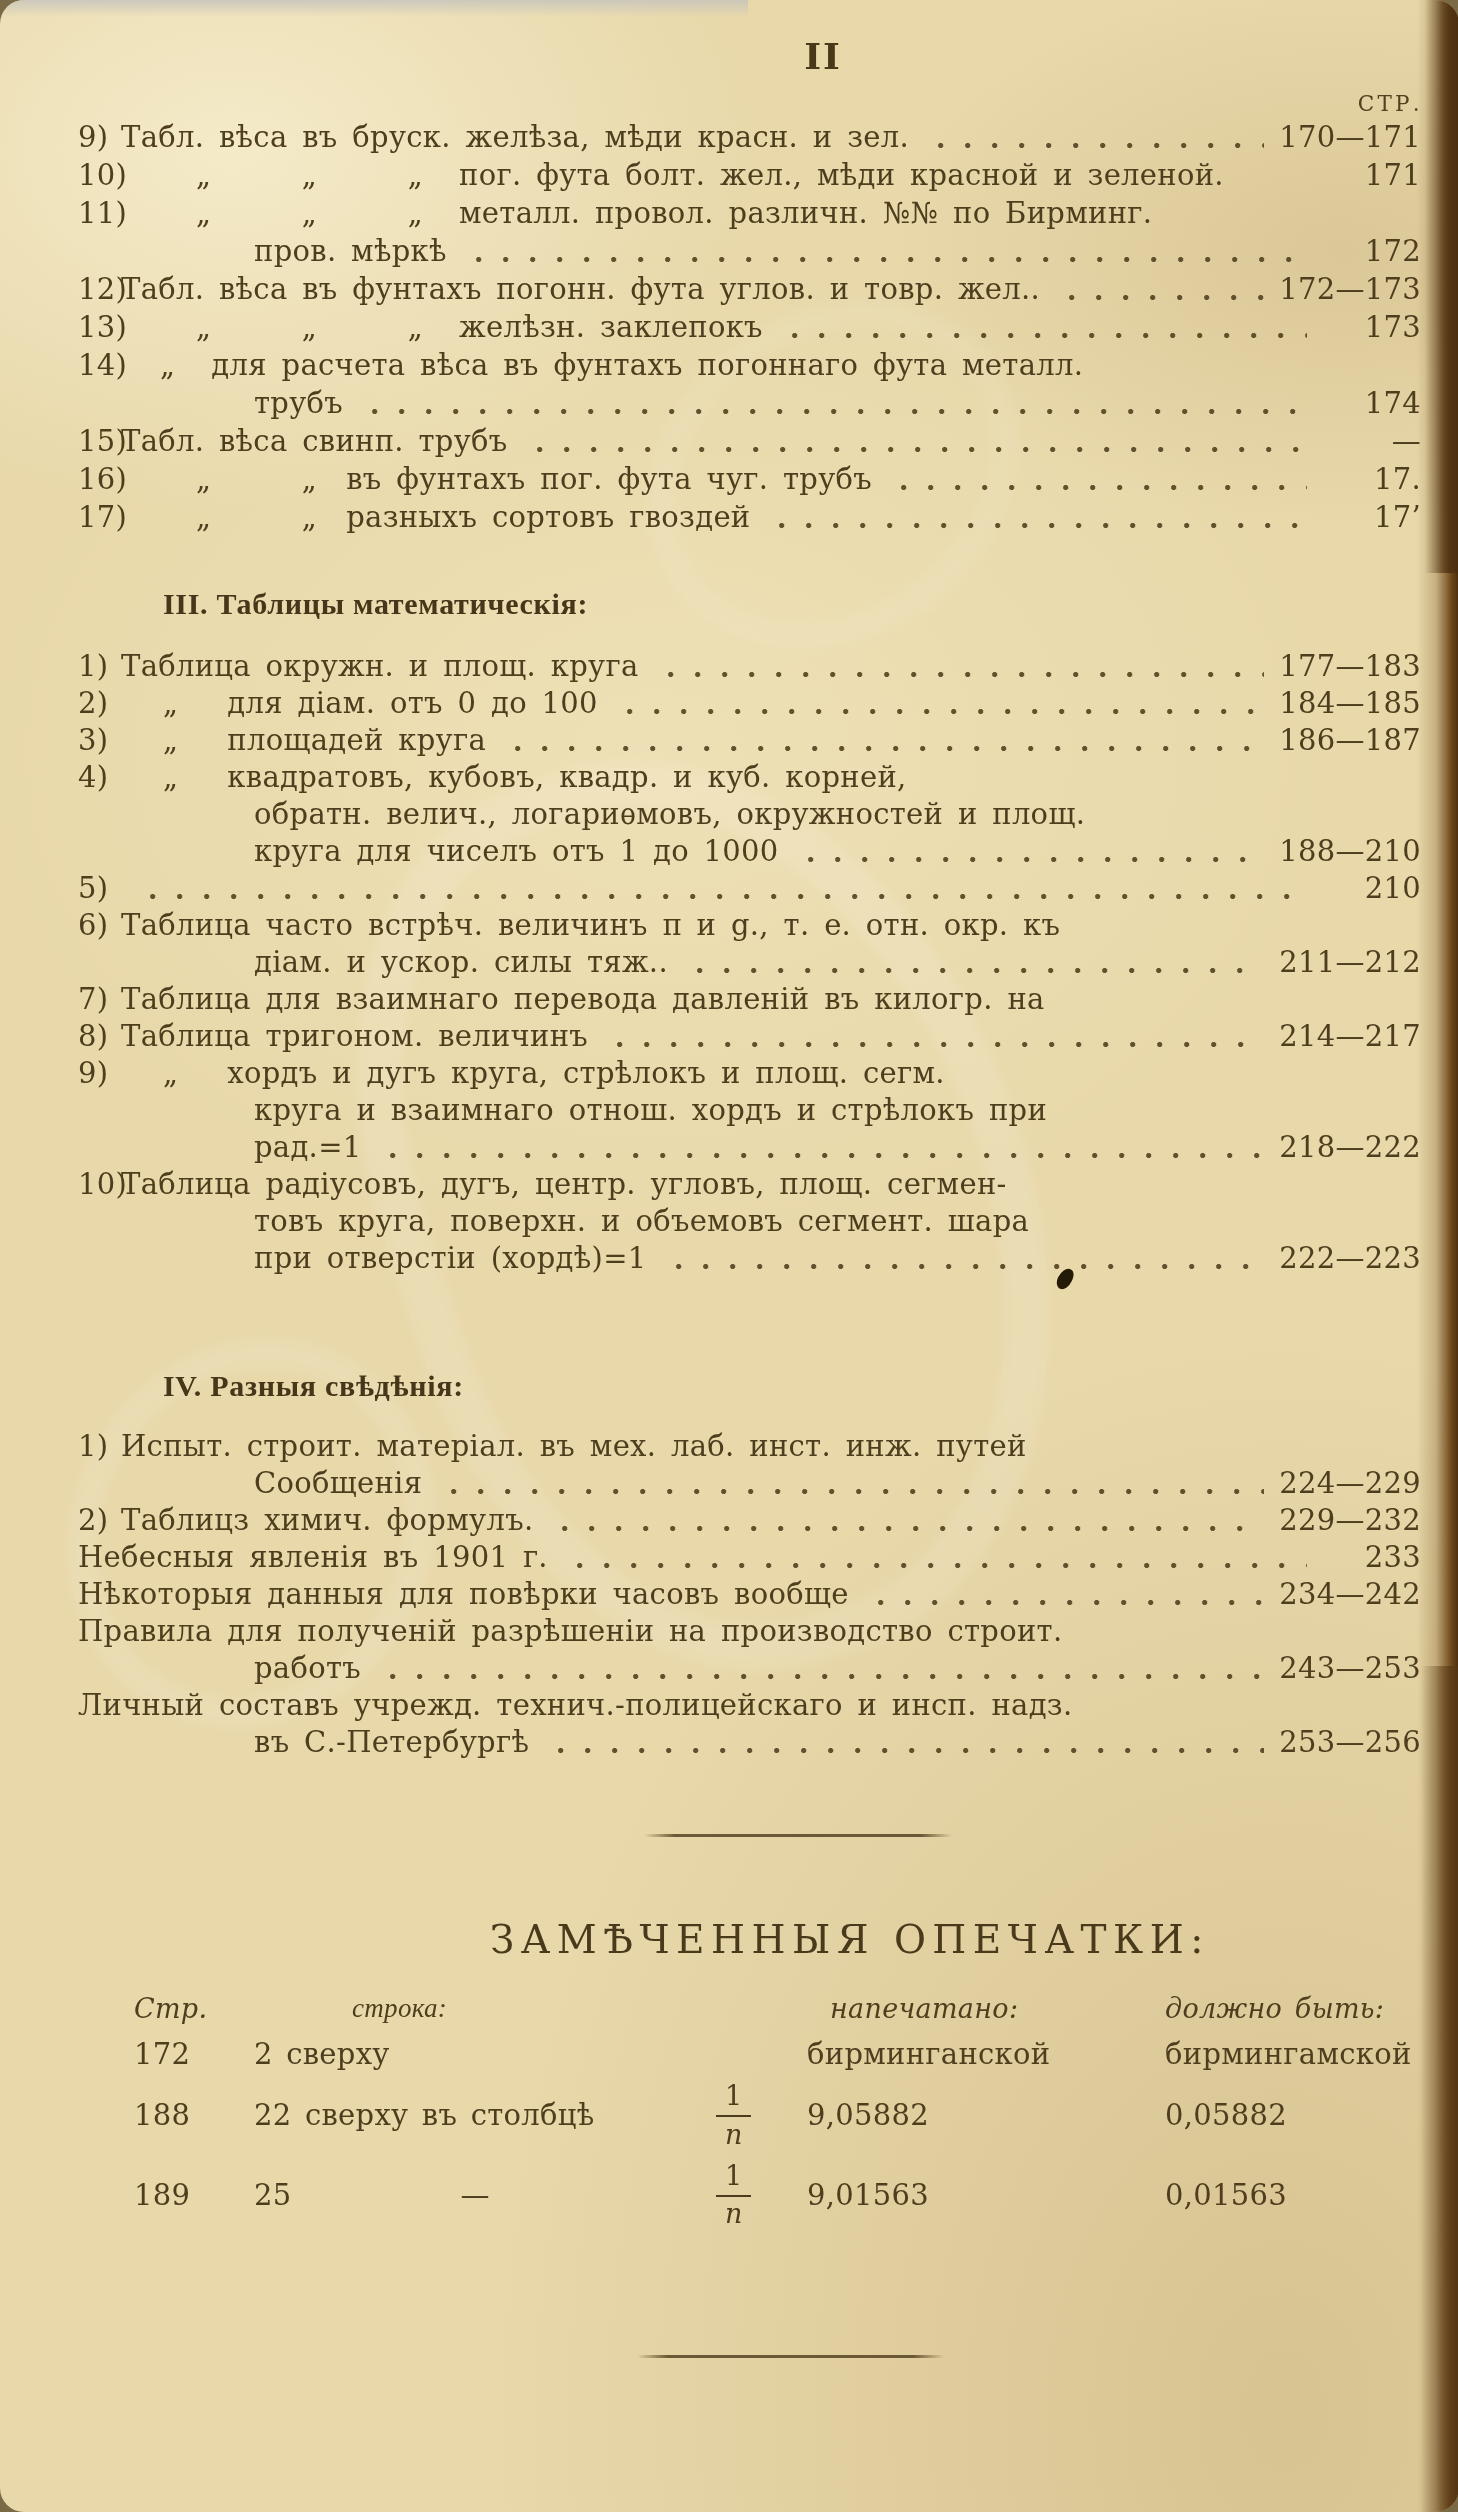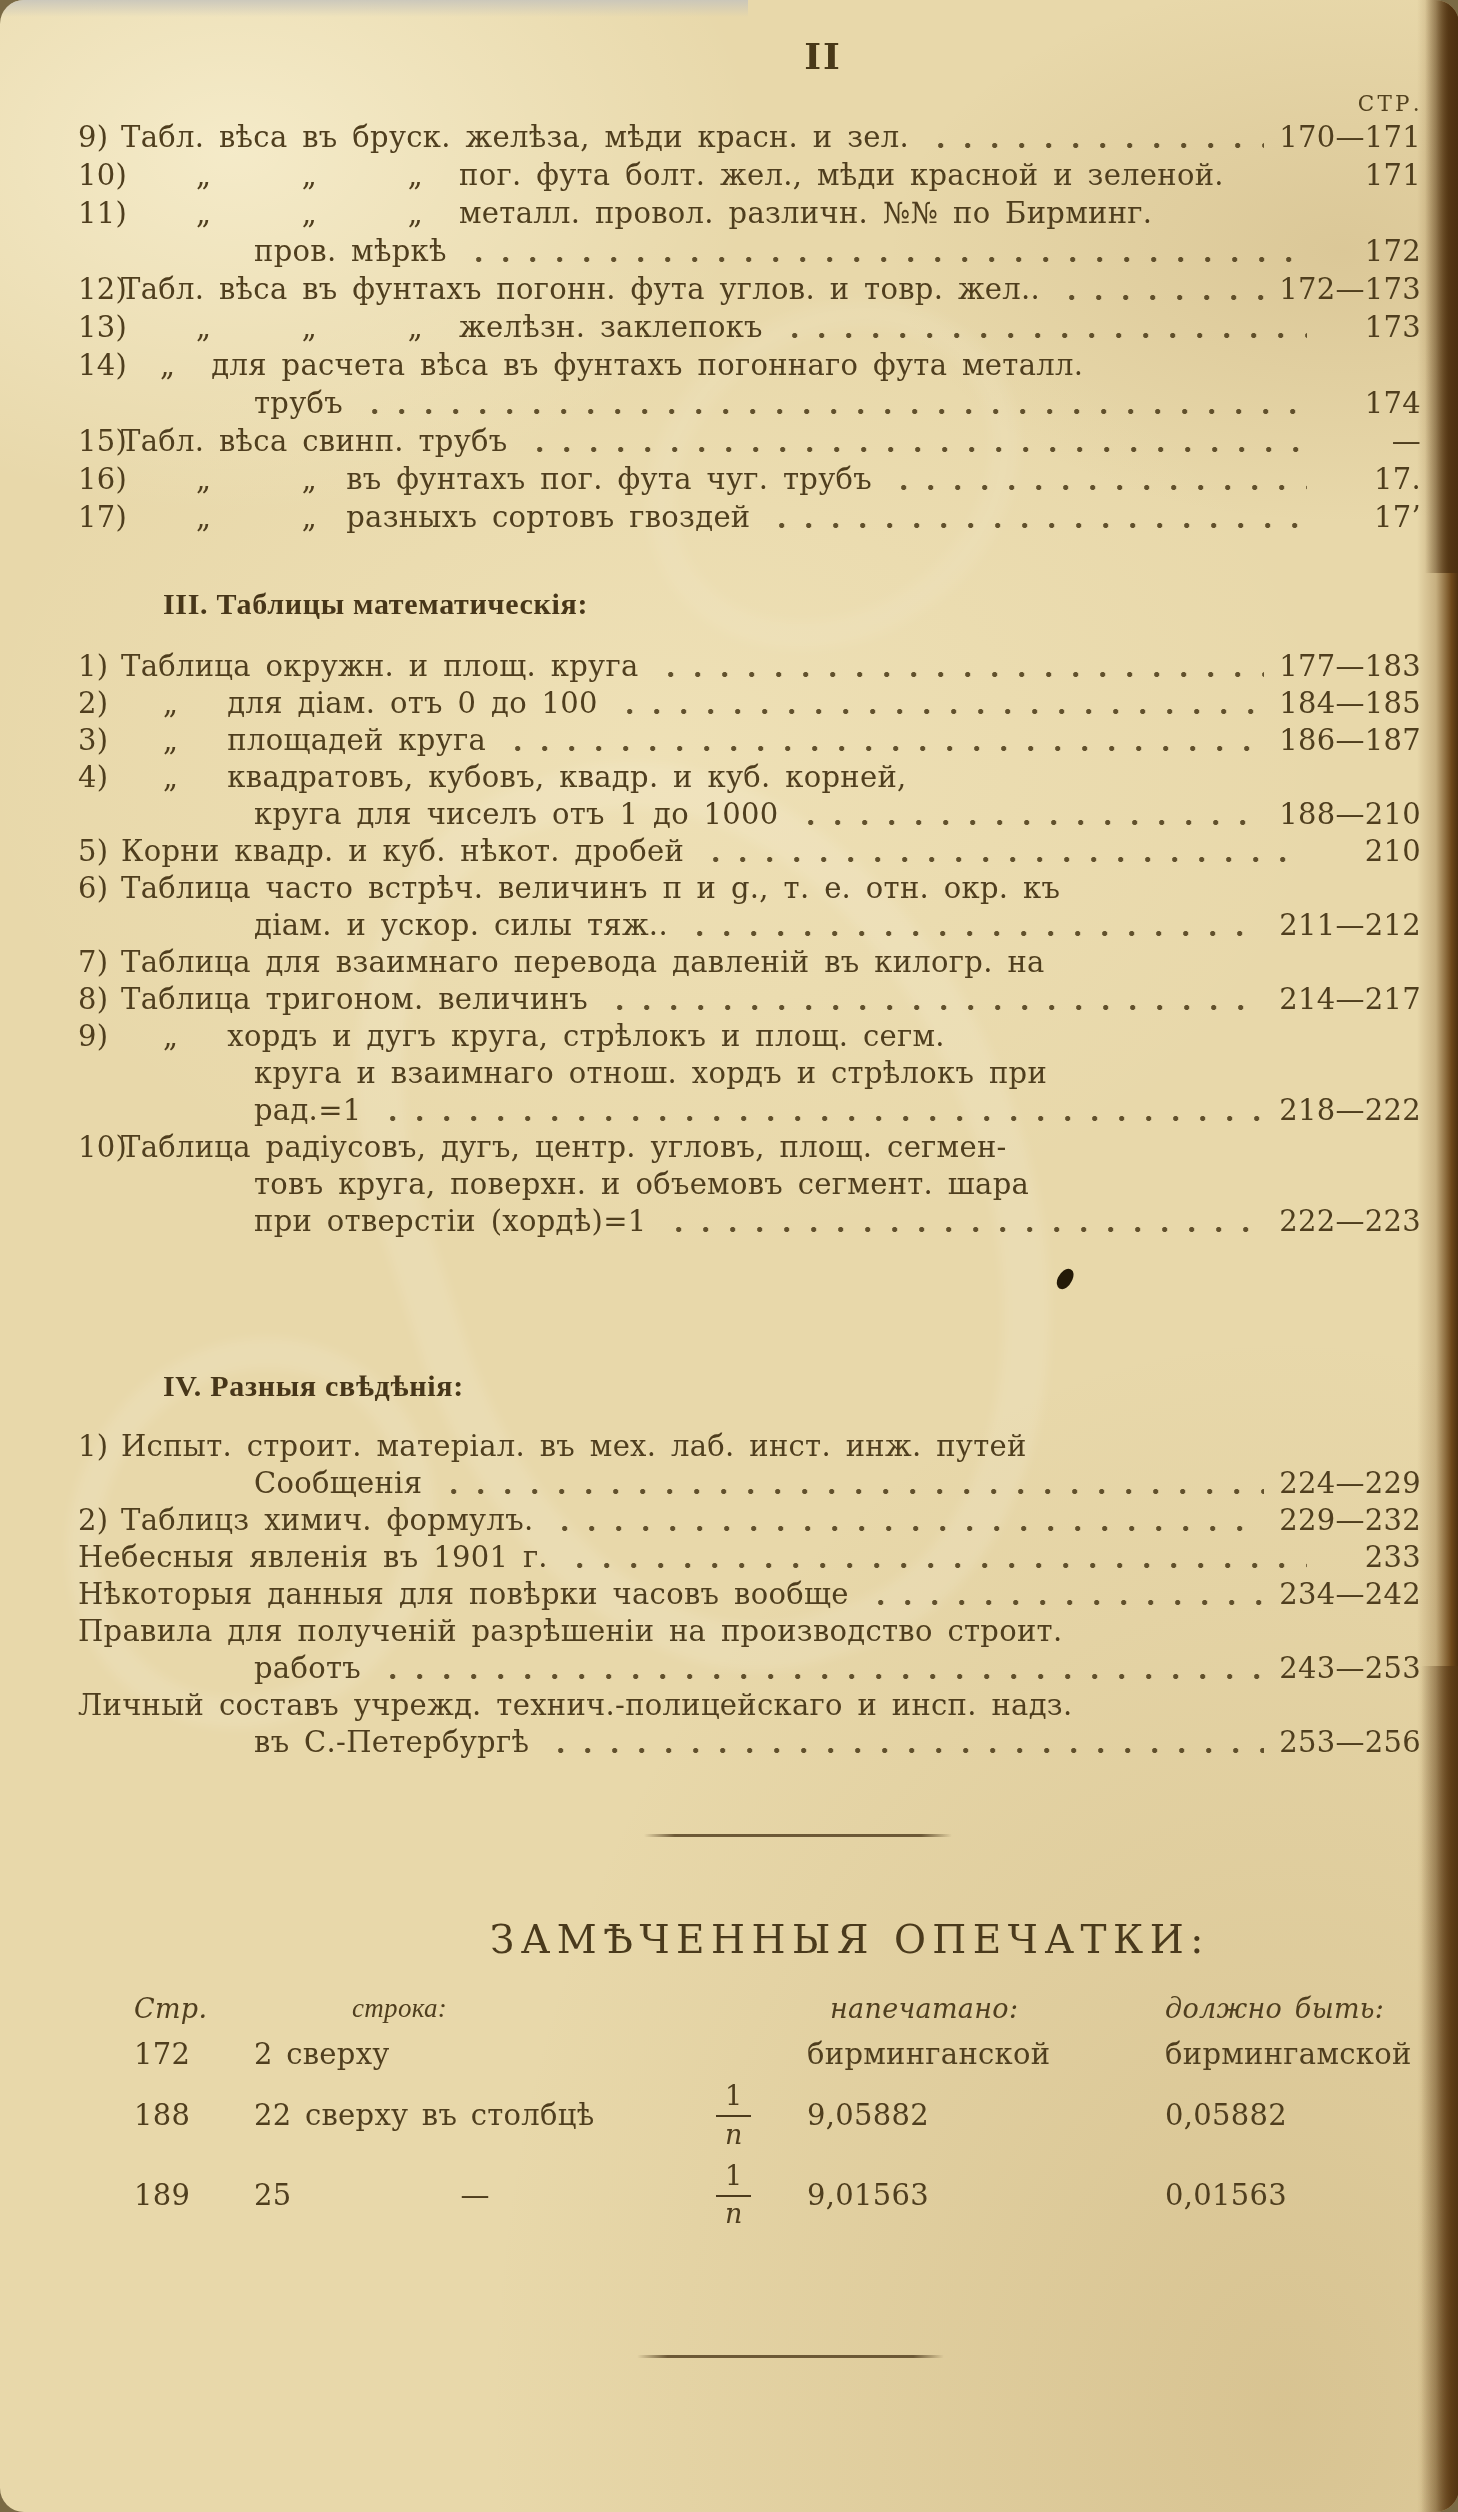--- a/index.html
+++ b/index.html
@@ -195,27 +195,30 @@
       <span class="lead"></span>
       <span class="pg">186—187</span>
     </div>
     <div class="r">
       <span class="n">4)</span>
       <span class="t db">„</span>
       <span class="t">квадратовъ, кубовъ, квадр. и куб. корней,</span>
     </div>
     <div class="r">
       <span class="n"></span>
+      <span class="t ct">обратн. велич., логариѳмовъ, окружностей и площ.</span>
+    </div>
+    <div class="r">
+      <span class="n"></span>
       <span class="t ct">круга для чиселъ отъ 1 до 1000</span>
       <span class="lead"></span>
       <span class="pg">188—210</span>
     </div>
     <div class="r">
       <span class="n">5)</span>
-      <span class="t">Корни квадр. и куб. нѣкот. дробей</span>
       <span class="lead"></span>
       <span class="pg">210</span>
     </div>
     <div class="r">
       <span class="n">6)</span>
       <span class="t">Таблица часто встрѣч. величинъ π и g., т. е. отн. окр. къ</span>
     </div>
     <div class="r">
       <span class="n"></span>
       <span class="t ct">діам. и ускор. силы тяж..</span>

